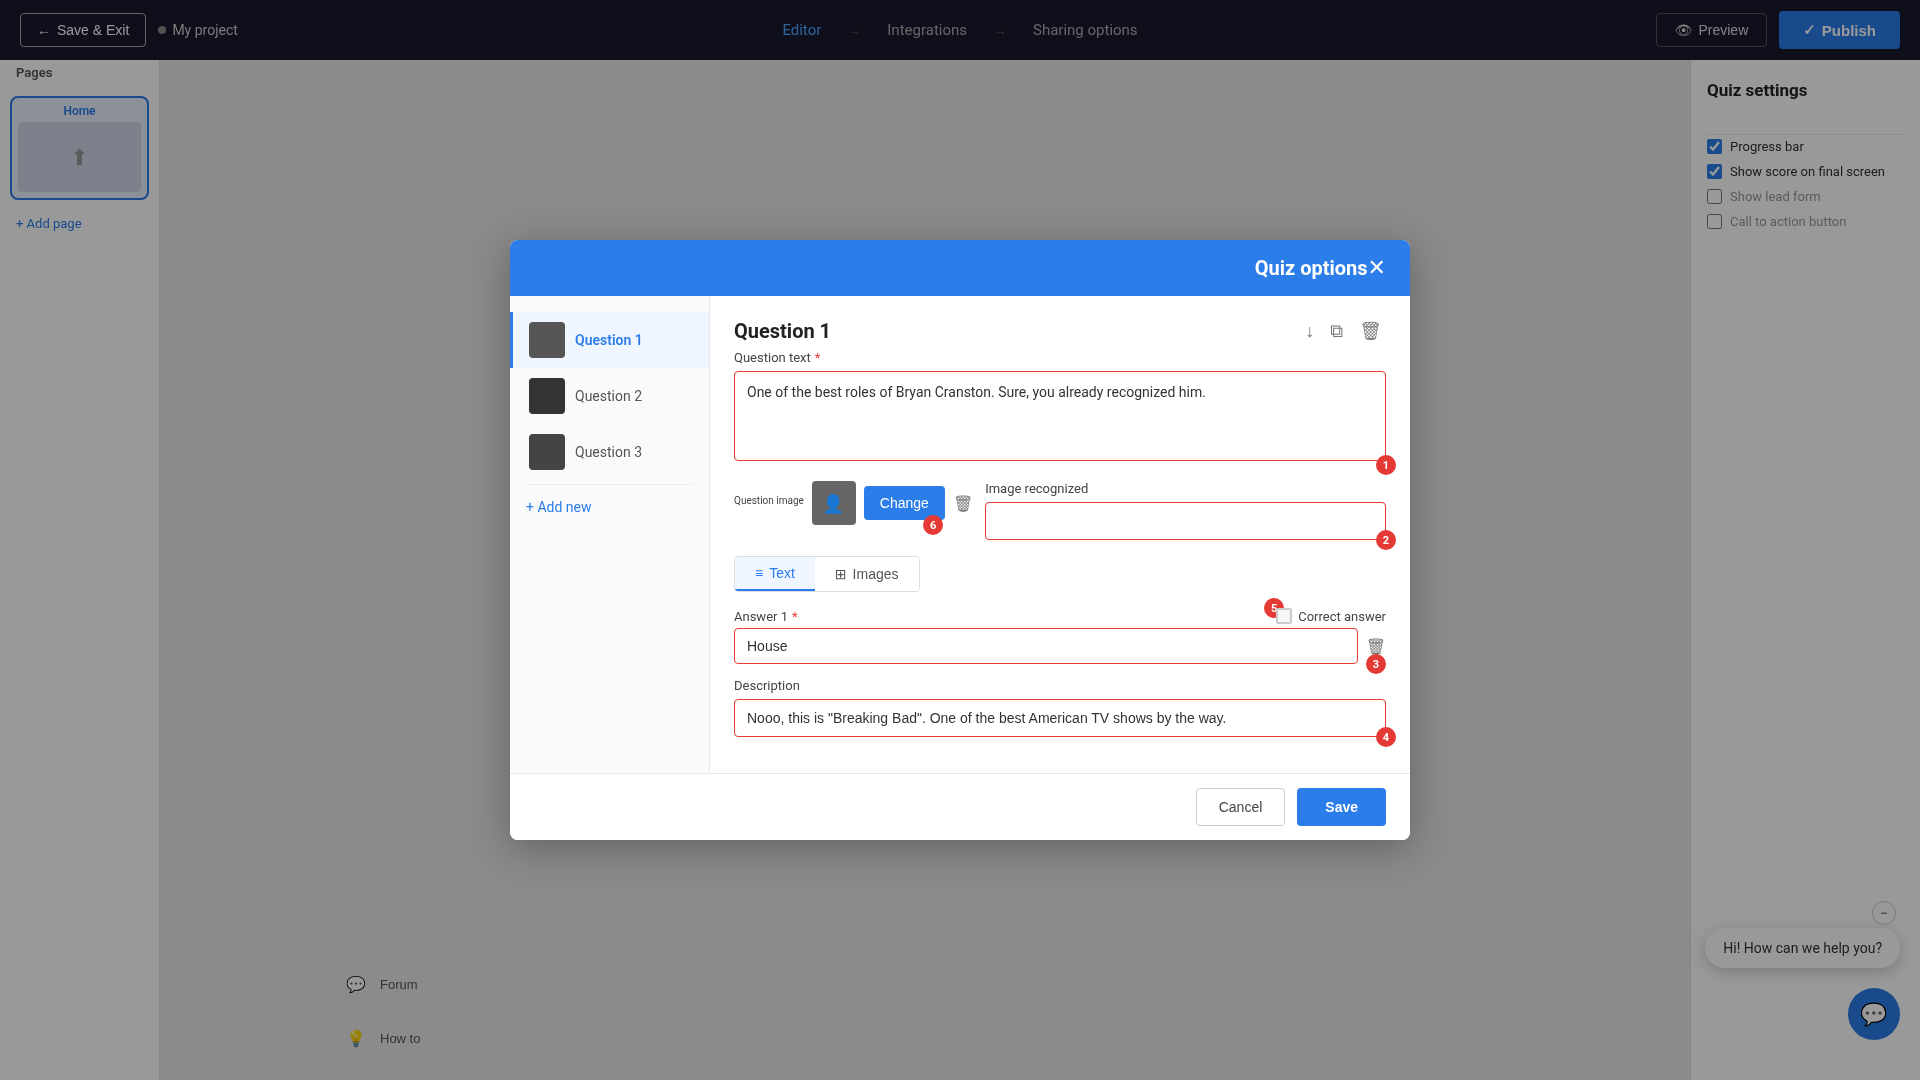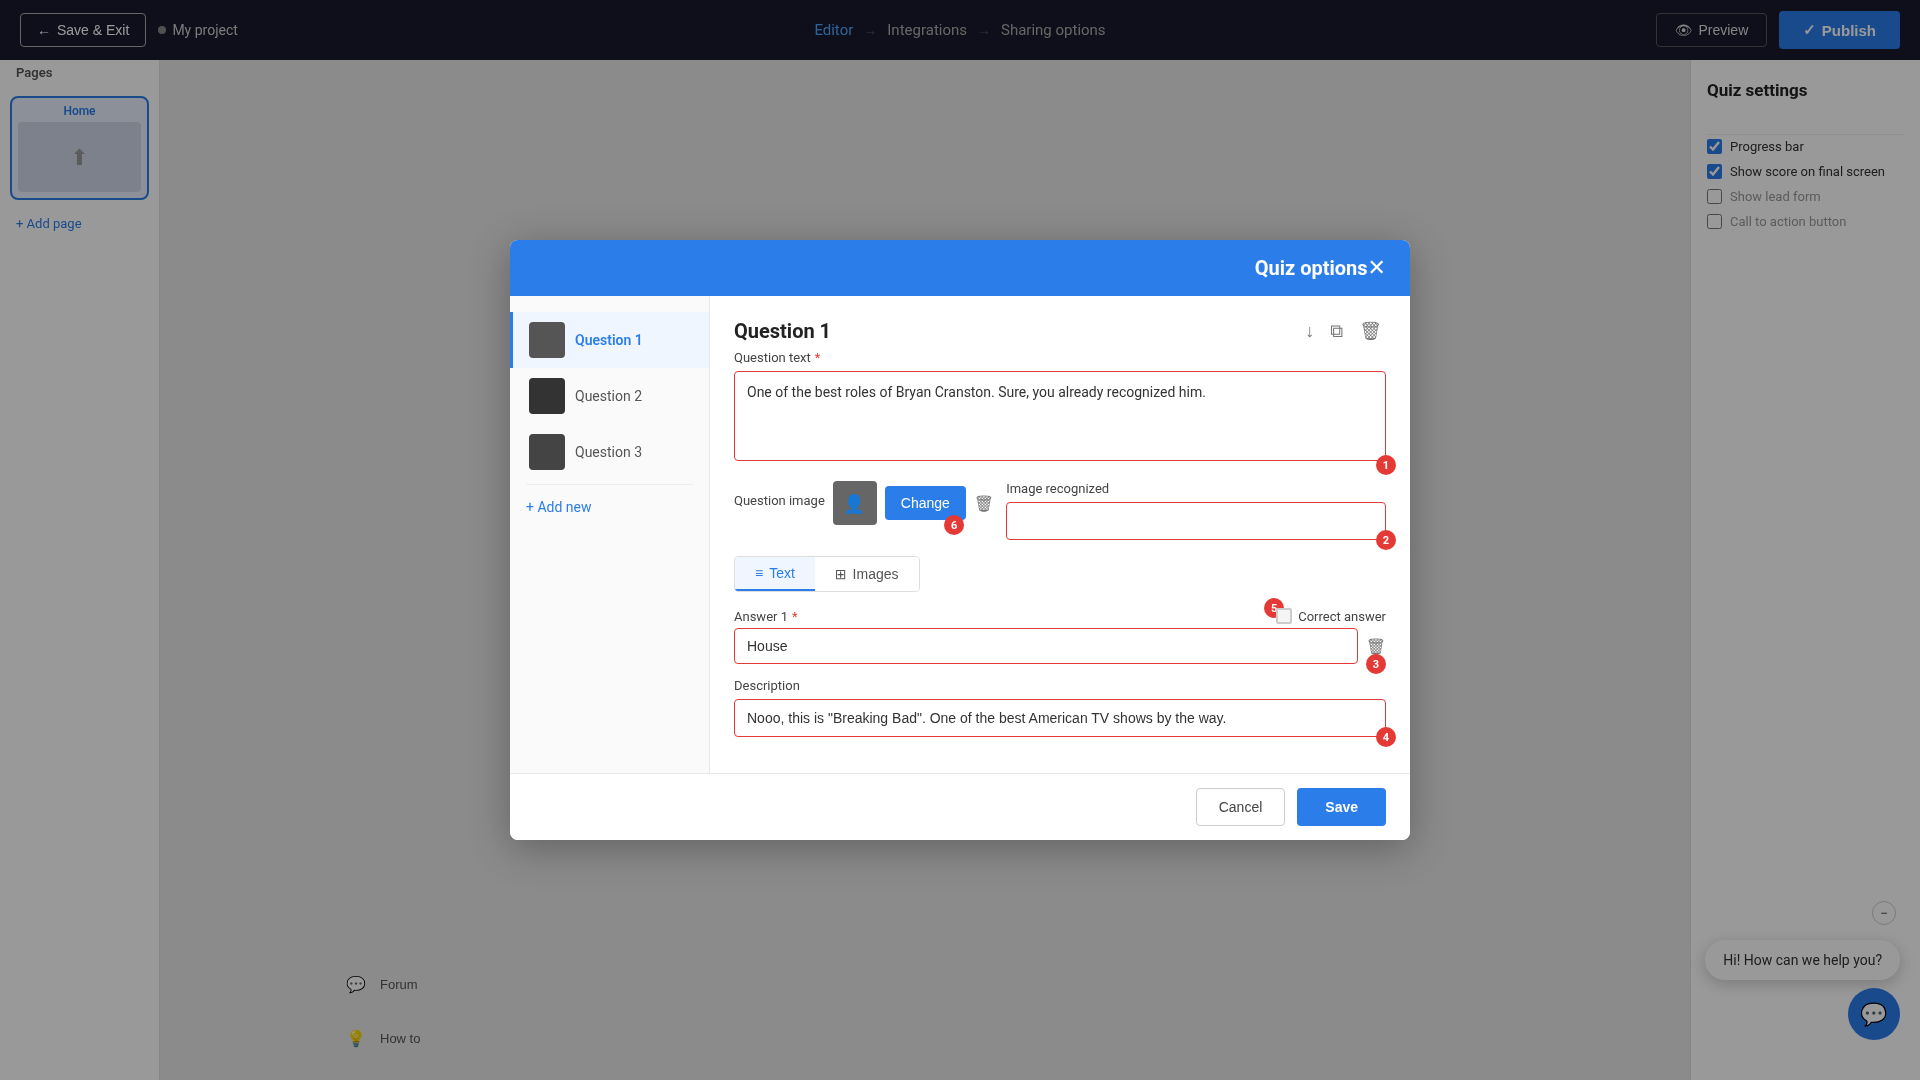--- a/index.html
+++ b/index.html
@@ -4,21 +4,21 @@
   <style>
     * { box-sizing: border-box; margin: 0; padding: 0; }
     body { font-family: -apple-system, BlinkMacSystemFont, 'Segoe UI', Roboto, sans-serif; background: #f0f0f0; width: 1920px; height: 1080px; overflow: hidden; position: relative; }
 
     
     .topbar { background: #1a1a2e; display: flex; align-items: center; justify-content: space-between; height: 60px; padding: 0 20px; position: relative; z-index: 10; }
     .topbar-left { display: flex; align-items: center; gap: 12px; }
     .save-exit-btn { background: transparent; border: 1.5px solid #aaa; color: #fff; padding: 8px 16px; border-radius: 4px; cursor: pointer; font-size: 14px; display: flex; align-items: center; gap: 6px; }
     .project-name { color: #ccc; font-size: 14px; display: flex; align-items: center; gap: 6px; }
     .dot { width: 8px; height: 8px; background: #888; border-radius: 50%; display: inline-block; }
-    .topbar-center { display: flex; align-items: center; gap: 10px; position: absolute; left: 50%; transform: translateX(-50%); }
+    .topbar-center { display: flex; align-items: center; gap: 26px; position: absolute; left: 50%; transform: translateX(-50%); }
     .nav-item { color: #aaa; font-size: 15px; cursor: pointer; }
     .nav-item.active { color: #4da6ff; }
     .nav-arrow { color: #555; font-size: 14px; }
     .topbar-right { display: flex; align-items: center; gap: 12px; }
     .preview-btn { background: transparent; border: 1.5px solid #555; color: #ddd; padding: 8px 18px; border-radius: 4px; cursor: pointer; font-size: 14px; display: flex; align-items: center; gap: 6px; }
     .publish-btn { background: #2b7de9; border: none; color: #fff; padding: 10px 24px; border-radius: 4px; cursor: pointer; font-size: 15px; font-weight: 600; display: flex; align-items: center; gap: 6px; }
 
     
     .main-layout { display: flex; height: calc(1080px - 60px); }
 
@@ -111,21 +111,21 @@
     .description-input { width: 100%; border: 1.5px solid #e53935; border-radius: 4px; padding: 10px 12px; font-size: 14px; color: #333; outline: none; }
 
     .modal-footer { border-top: 1px solid #e8e8e8; padding: 14px 24px; display: flex; justify-content: flex-end; gap: 12px; background: #fff; }
     .cancel-btn { background: #fff; border: 1.5px solid #ccc; color: #444; padding: 10px 22px; border-radius: 4px; cursor: pointer; font-size: 14px; }
     .save-btn { background: #2b7de9; border: none; color: #fff; padding: 10px 28px; border-radius: 4px; cursor: pointer; font-size: 14px; font-weight: 600; }
 
     
     .badge { width: 20px; height: 20px; background: #e53935; color: #fff; border-radius: 50%; font-size: 11px; font-weight: 700; display: flex; align-items: center; justify-content: center; position: absolute; }
 
     
-    .chat-bubble { position: absolute; bottom: 100px; right: 20px; background: #fff; border-radius: 20px; padding: 12px 18px; box-shadow: 0 4px 16px rgba(0,0,0,0.2); font-size: 14px; color: #333; white-space: nowrap; }
+    .chat-bubble { position: absolute; bottom: 112px; right: 20px; background: #fff; border-radius: 20px; padding: 12px 18px; box-shadow: 0 4px 16px rgba(0,0,0,0.2); font-size: 14px; color: #333; white-space: nowrap; }
     .chat-icon { position: absolute; bottom: 40px; right: 20px; width: 52px; height: 52px; background: #2b7de9; border-radius: 50%; display: flex; align-items: center; justify-content: center; cursor: pointer; }
     .minus-btn { position: absolute; bottom: 155px; right: 24px; width: 24px; height: 24px; background: #fff; border-radius: 50%; border: 1px solid #ccc; display: flex; align-items: center; justify-content: center; cursor: pointer; font-size: 14px; color: #555; }
 
     .divider { height: 1px; background: #eee; margin: 4px 0; }
   </style>
 </head>
 <body>
 
 <div class="topbar">
   <div class="topbar-left">
@@ -268,21 +268,21 @@
           <div class="field-label">
             <span>Question text</span>
             <span class="required-star">*</span>
           </div>
           <textarea class="field-textarea" rows="4" style="">One of the best roles of Bryan Cranston. Sure, you already recognized him.</textarea>
           <span class="badge" style="bottom:-10px;right:-10px">1</span>
         </div>
 
         <div class="image-disclaimer-row" style="position:relative">
           <div class="image-section">
-            <div class="field-label" style="font-size:13px;color:#444;display:block;width:100%">Question image</div>
+            <div class="field-label" style="font-size:10px;color:#444;display:block;width:100%">Question image</div>
             <div style="display:flex;align-items:center;gap:8px;position:relative">
               <div class="img-thumb">
                 <span style="color:#aaa;font-size:18px">👤</span>
               </div>
               <button class="change-btn">Change</button>
               <button class="delete-icon-btn">🗑</button>
               <span class="badge" style="bottom:-10px;right:30px">6</span>
             </div>
           </div>
           <div class="disclaimer-section" style="position:relative">

